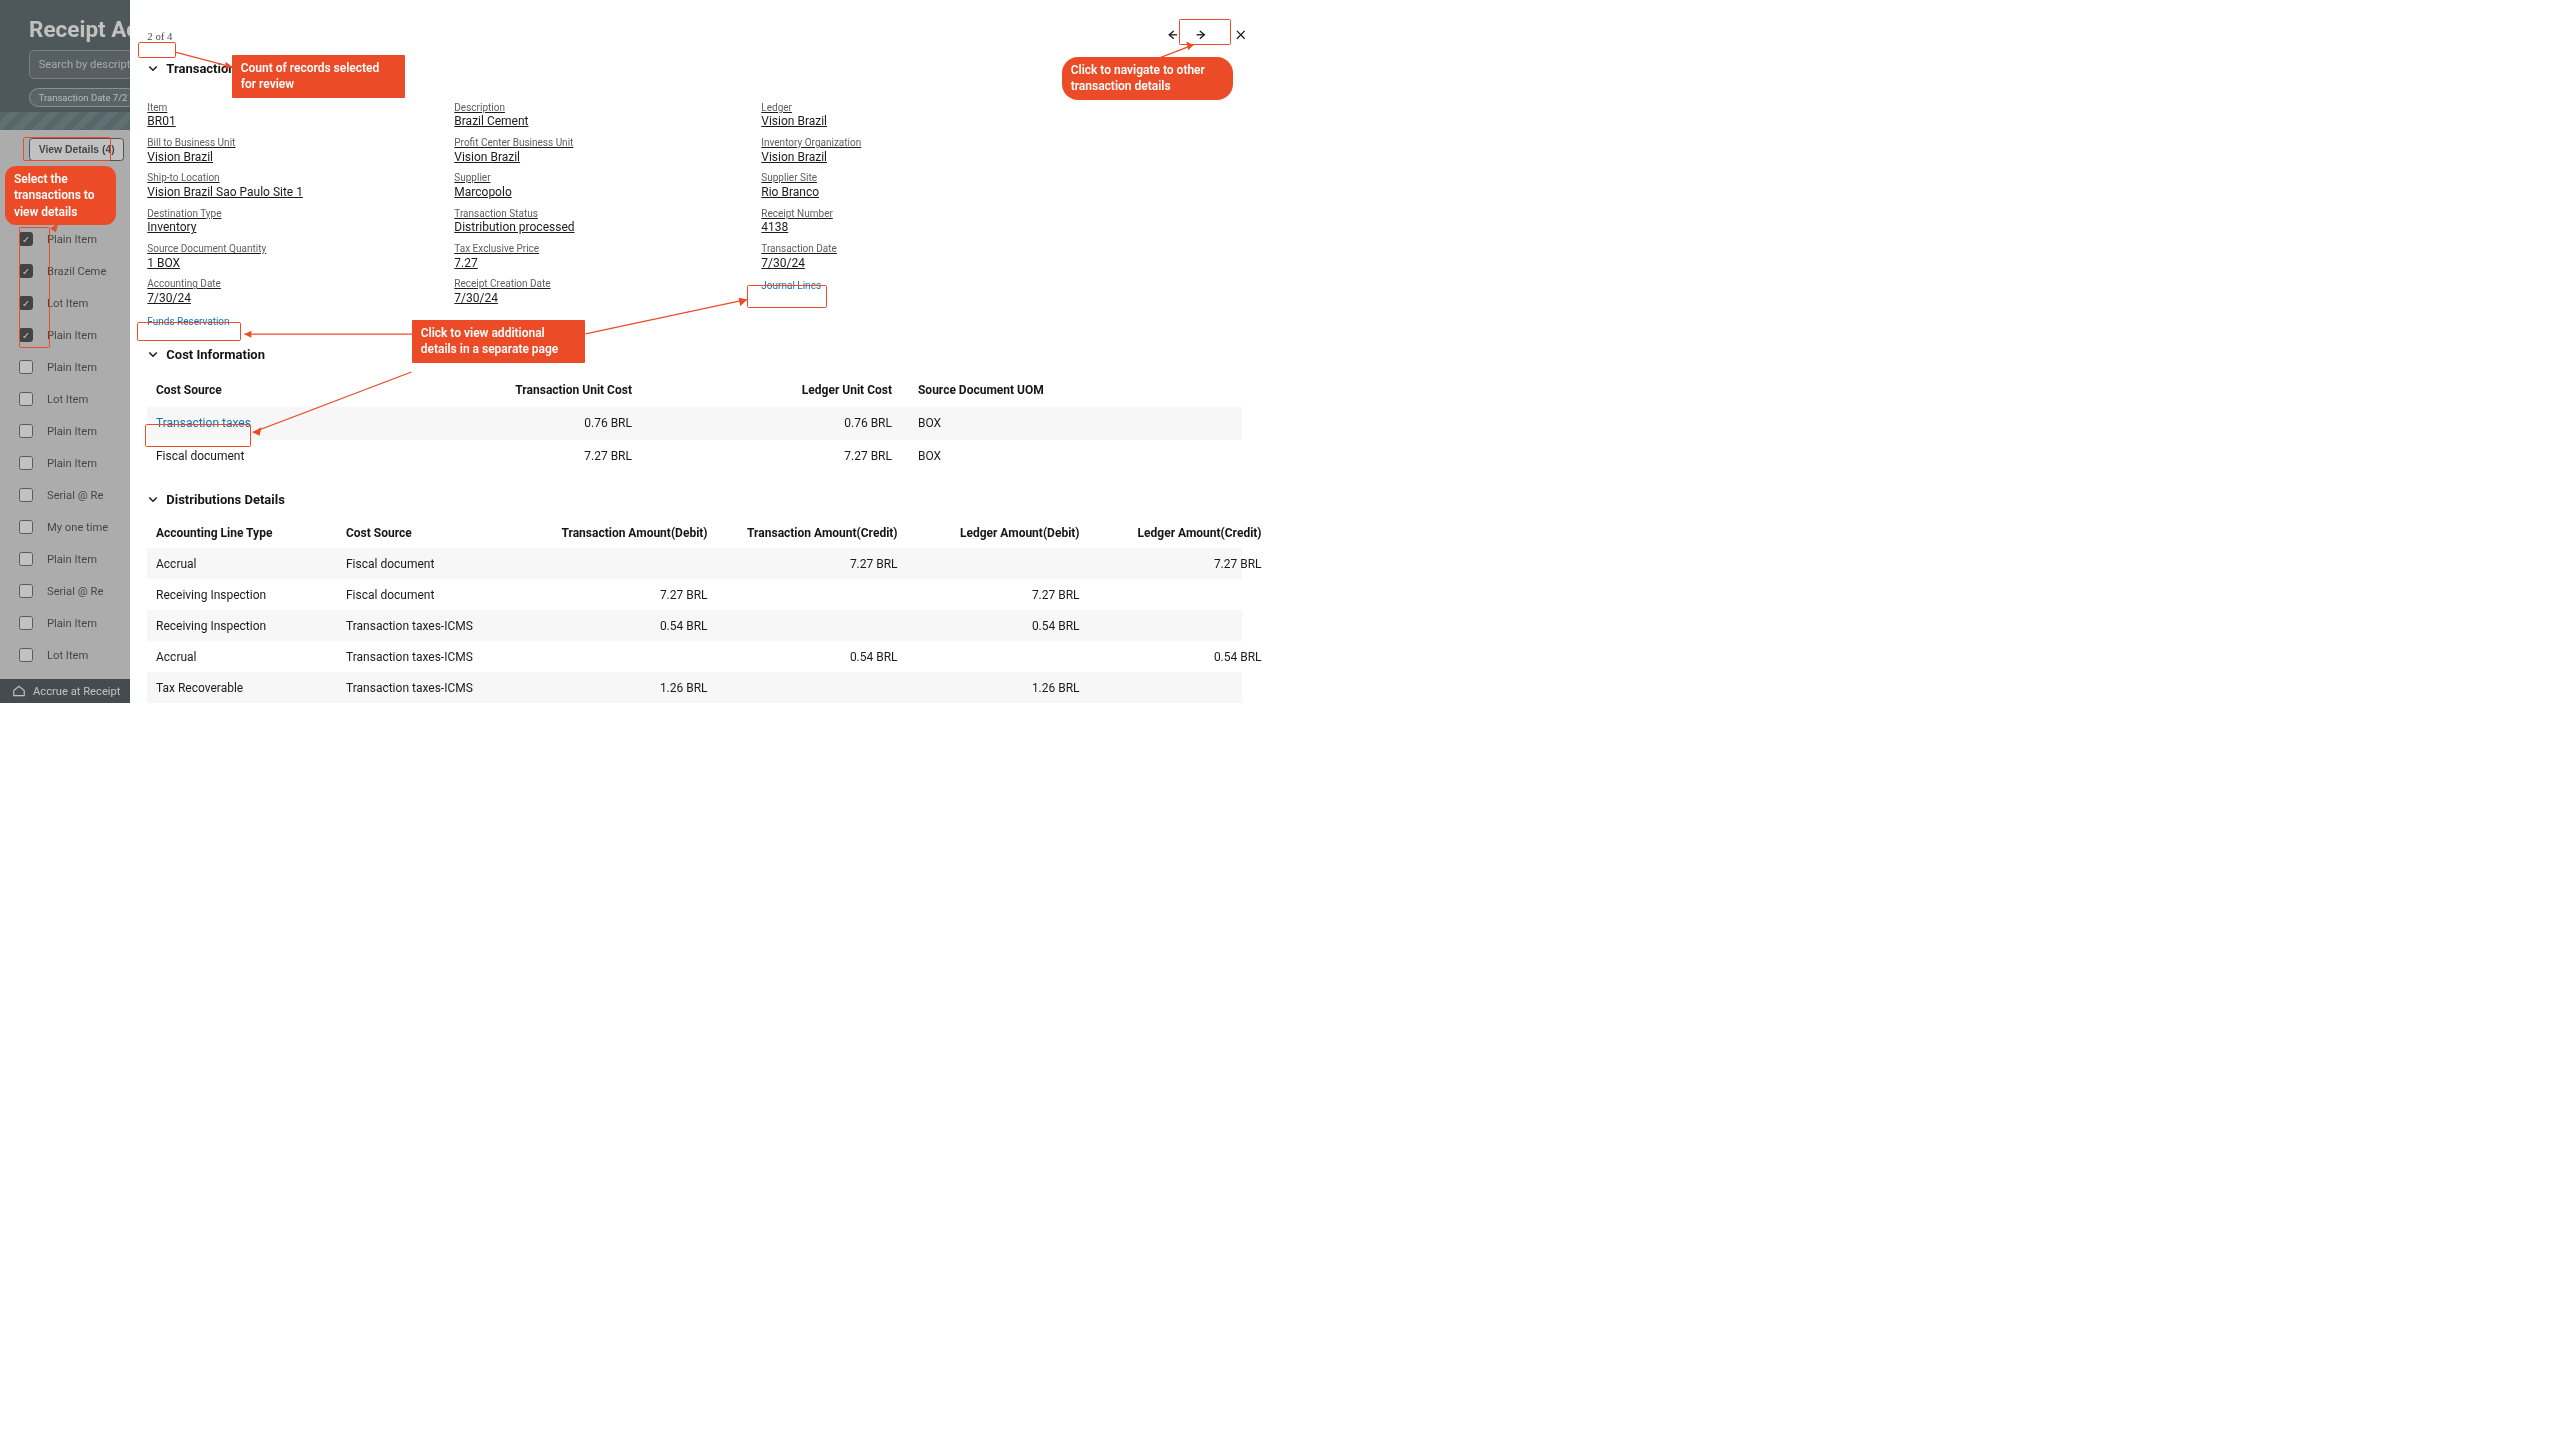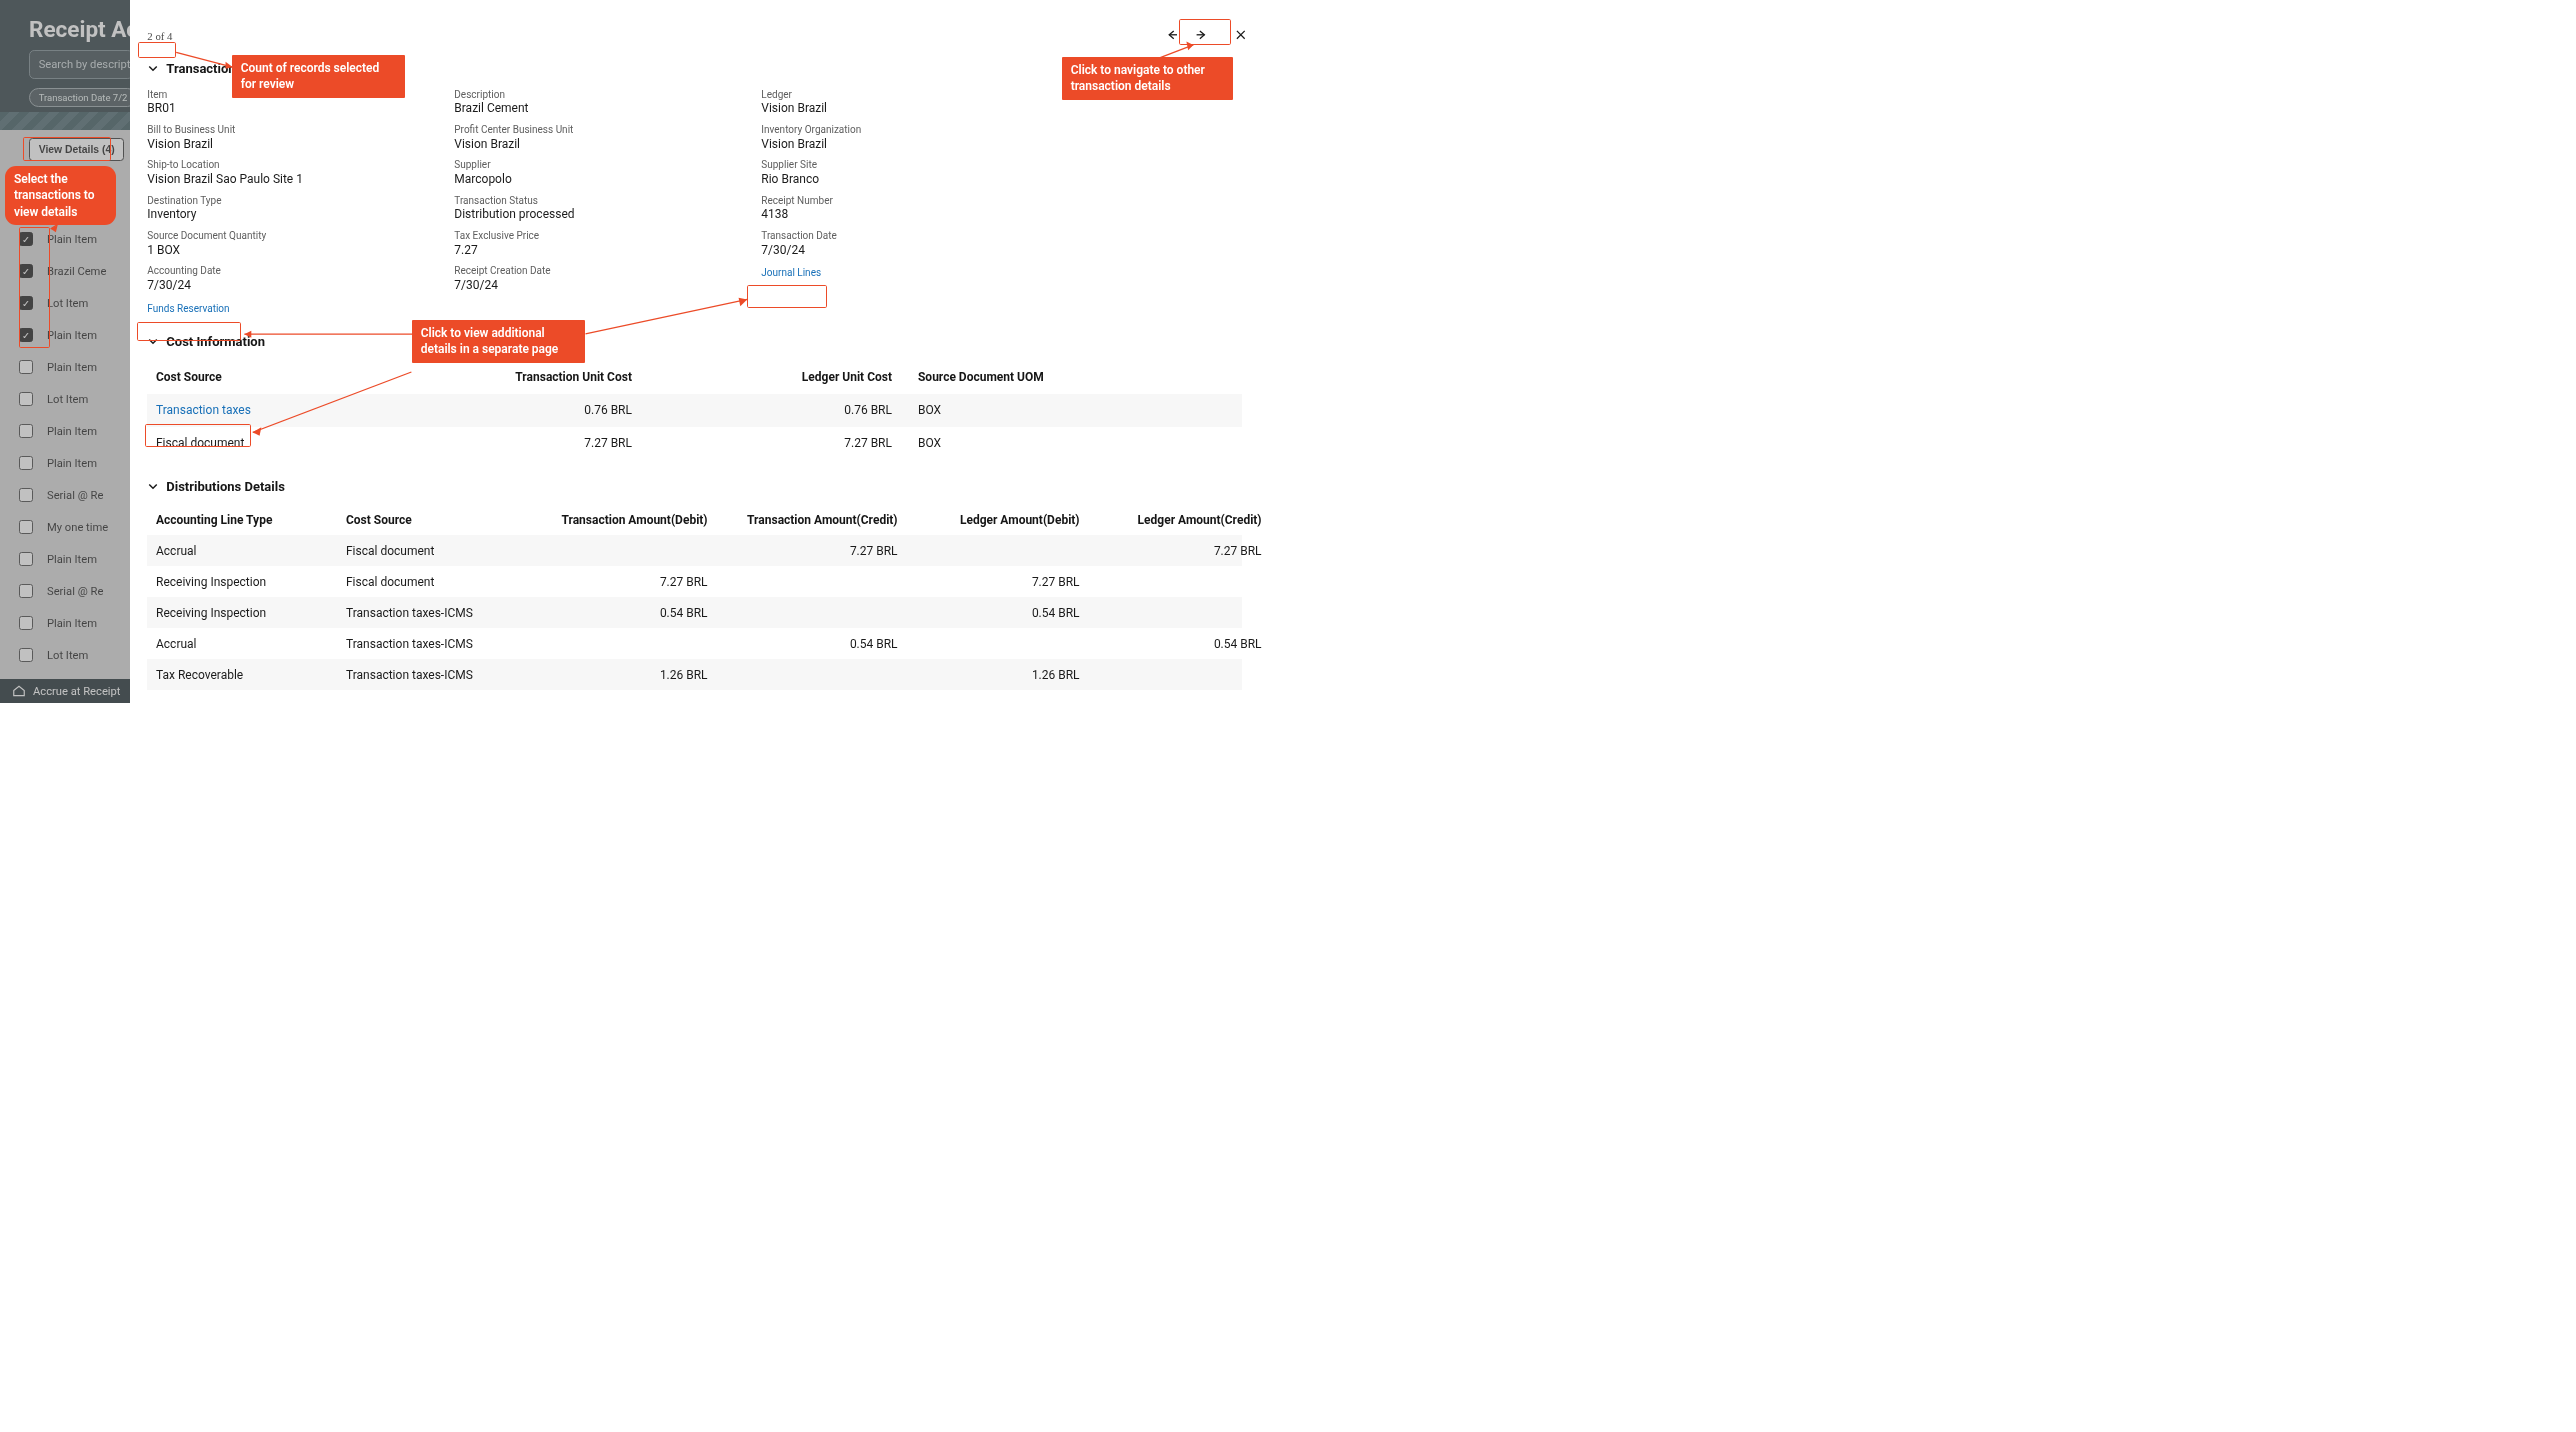--- a/index.html
+++ b/index.html
@@ -196,21 +196,22 @@
     width: 12px; height: 12px;
     display: inline-flex;
     align-items: center; justify-content: center;
   }
 
   .fields-grid {
     display: grid;
     grid-template-columns: 307px 307px 307px;
     column-gap: 0;
     row-gap: 8.7px;
-    margin-top: 13px;
+    margin-top: 26px;
+    text-decoration: underline;
   }
   .fld-label {
     font-size: 10px;
     color: #5e5e5e;
   }
   .fld-value {
     font-size: 12px;
     color: #1b1b1b;
     margin-top: 1.7px;
   }
@@ -614,21 +615,21 @@
 <div class="annot-box" style="left:138px; top:42px; width:38px; height:15.6px;"></div>
 <div class="annot" style="left:232px; top:55px; width:173px;">
   <span>Count of records selected for review</span>
 </div>
 <svg class="annot-line" style="left:176px; top:48px;" width="61" height="26" viewBox="0 0 70 30">
   <line x1="0" y1="5" x2="65" y2="22"></line>
   <polygon points="65,22 57,16 57,24"></polygon>
 </svg>
 
 <div class="annot-box" style="left:1179px; top:19px; width:52px; height:26px;"></div>
-<div class="annot" style="left:1062px; top:57px; width:171px;">
+<div class="annot" style="left:1062px; top:57px; width:171px;border-radius:16px;">
   <span>Click to navigate to other transaction details</span>
 </div>
 <svg class="annot-line" style="left:1150px; top:38px;" width="52" height="26" viewBox="0 0 60 30">
   <line x1="50" y1="8" x2="8" y2="24"></line>
   <polygon points="50,8 42,4 44,14"></polygon>
 </svg>
 
 <div class="annot-box" style="left:22.5px; top:137px; width:88px; height:24px;"></div>
 <div class="annot" style="left:5.2px; top:166px; width:111px;border-radius:11px;">
   <span>Select the transactions to view details</span>

